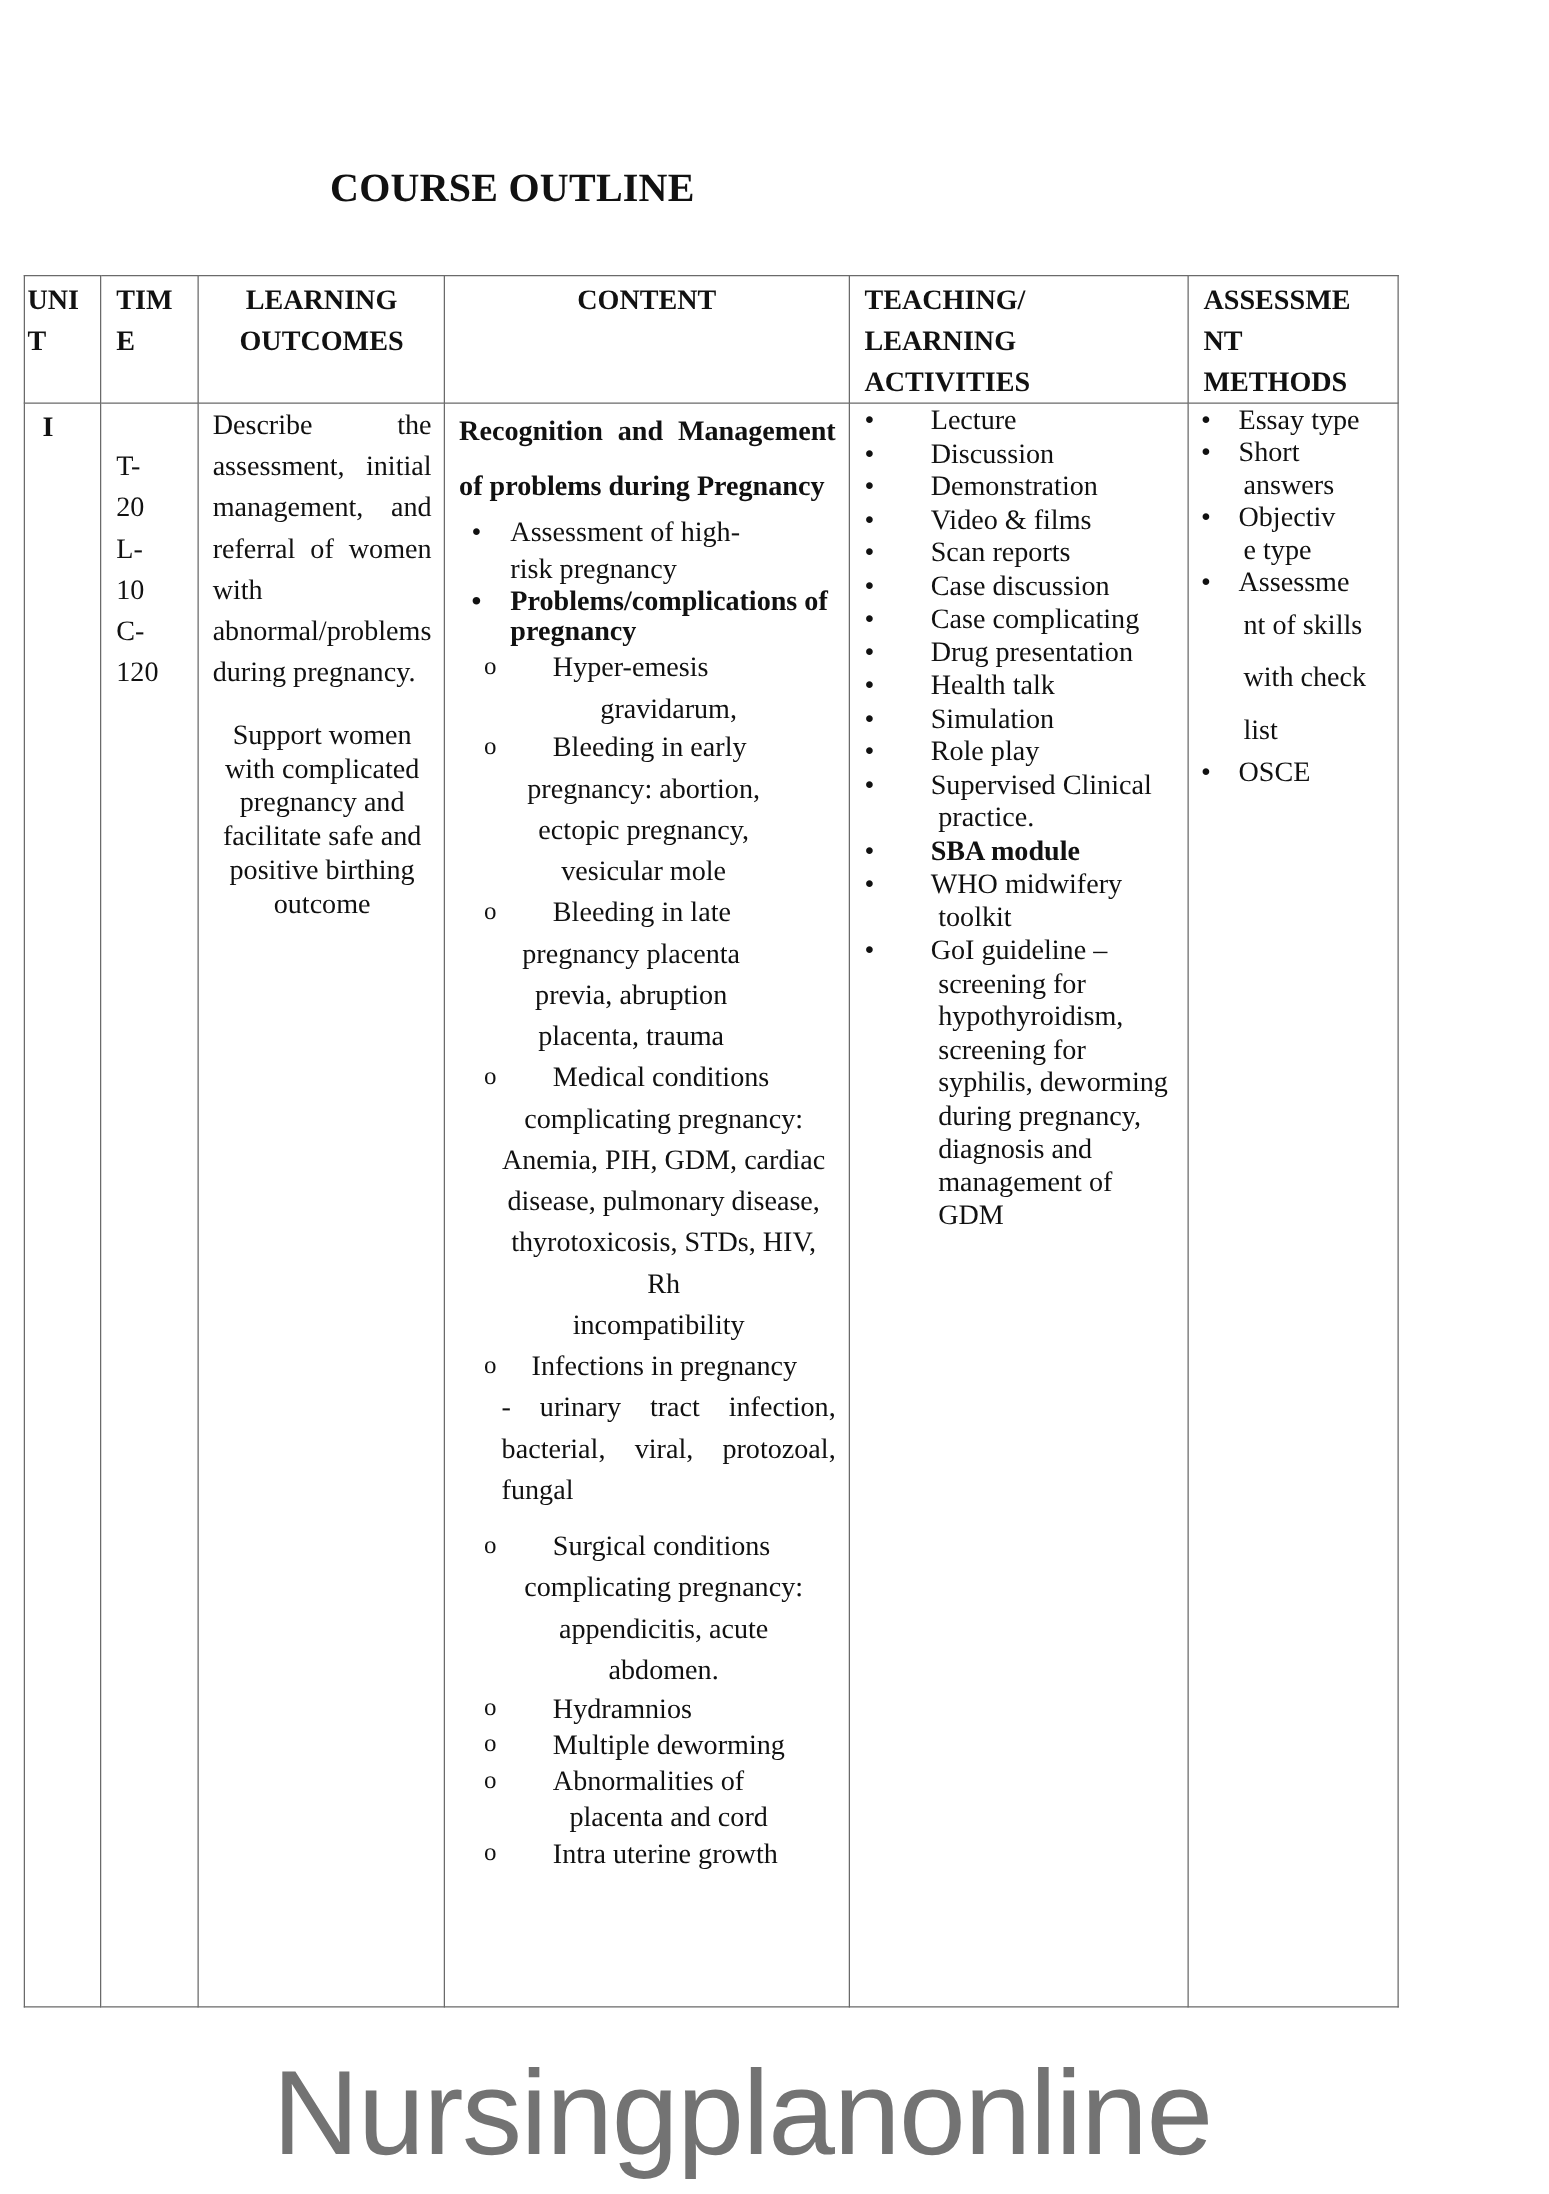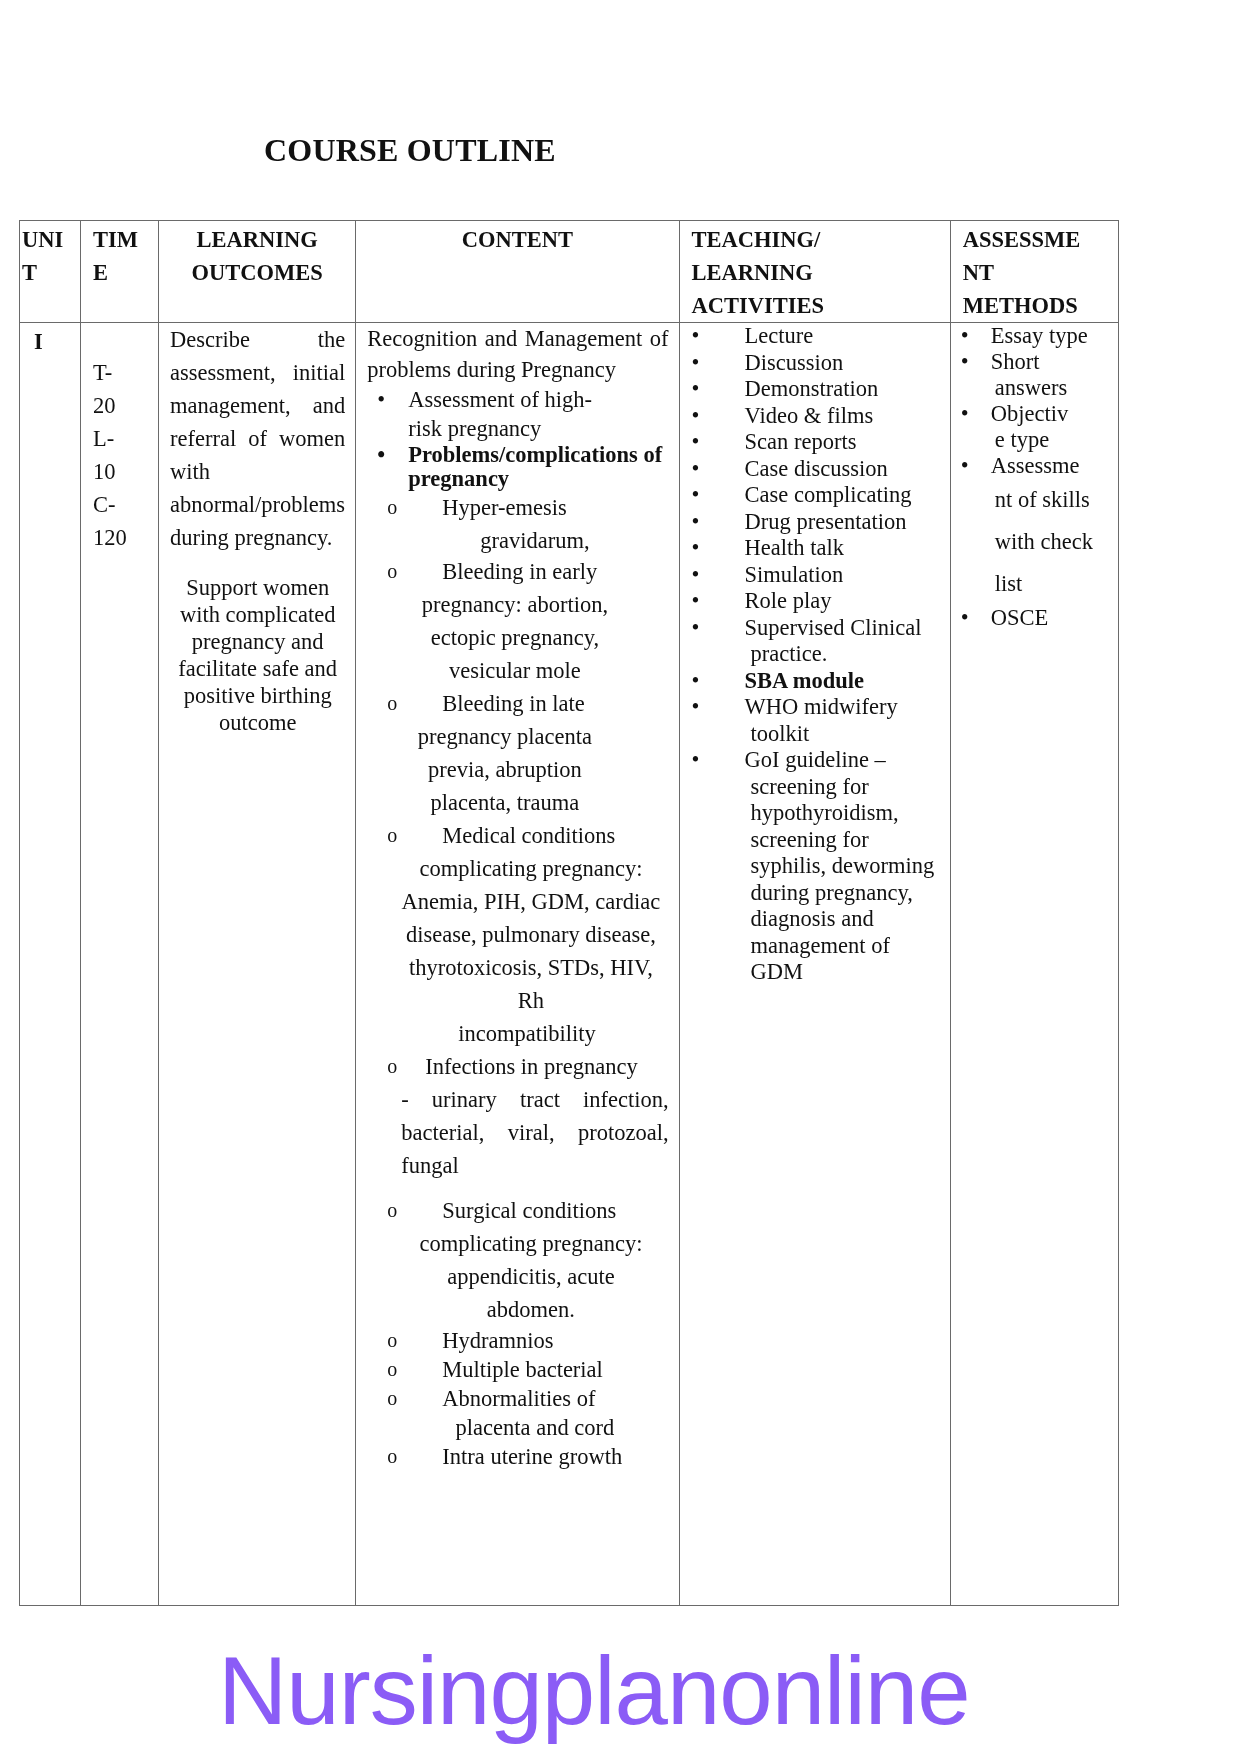--- a/index.html
+++ b/index.html
@@ -19,21 +19,21 @@
   th.c-unit, th.c-time { padding-left:2px !important; padding-top:2px; line-height:33px; }
   th.center { text-align:center; }
   th.c-tla, th.c-am { padding-left:12px !important; }
   .unit-val { font-weight:bold; padding-left:14px; padding-top:2px; }
   .time-val { padding-left:12px; padding-top:33px; line-height:33px; }
   .lo { padding:0 10px 0 11px; text-align:justify; line-height:33px; }
   .lo p { margin:0; }
   .lo p.first { text-align-last:left; }
   .lo p.second { margin-top:20px; line-height:27px; text-align:center; }
   .content { padding:0 10px 0 11px; }
-  .content .heading { font-weight:normal; text-align:justify; line-height:31px; }
+  .content .heading { font-weight:bold; text-align:justify; line-height:44px; }
   .bul { display:flex; }
   .bul .dot { width:41px; flex:none; padding-left:10px; box-sizing:border-box; }
   .bul .txt { flex:1; }
   .blt1 { line-height:29px; }
   .blt1.b { font-weight:bold; line-height:24px; }
   .sub { position:relative; line-height:33px; }
   .sub .circ { position:absolute; left:20px; font-size:20px; }
   .sub .first-line { padding-left:75px; display:block; }
   .sub .rest { padding-left:34px; display:block;text-align:center; }
   .sub .rest.flush { padding-left:18px; }
@@ -46,21 +46,21 @@
   .tla .it .dot { width:29px; flex:none; padding-left:2px; }
   .tla .it .t { flex:1;margin-left:24px; }
   .tla .it .t .cont { padding-left:6px; display:block; }
   .tla .it.bold .t { font-weight:bold; }
   .am { padding:0 6px 0 10px; line-height:26px; }
   .am .it { display:flex; }
   .am .it .dot { width:30px; flex:none; }
   .am .it .t .cont { padding-left:4px; display:block; }
   .am .it .t .cont.tall { line-height:42px; }
   .watermark { position:absolute; left:218px; top:1636px; font-family:"Liberation Sans", sans-serif;
-               font-size:96px; color:#8b5cf6; letter-spacing:-1px; }
+               font-size:96px; color:#737373; letter-spacing:-1px; }
 </style>
 </head>
 <body>
 
 <div class="title">COURSE OUTLINE</div>
 
 <table class="outline">
   <colgroup>
     <col class="c-unit">
       <col class="c-time">
@@ -161,21 +161,21 @@
           <span class="circ">o</span>
           <span class="first-line">Surgical conditions</span>
           <span class="rest" style="padding-right:8px">complicating pregnancy: appendicitis, acute abdomen.</span>
         </div>
         <div class="sub tight">
           <span class="circ">o</span>
           <span class="first-line">Hydramnios</span>
         </div>
         <div class="sub tight">
           <span class="circ">o</span>
-          <span class="first-line">Multiple bacterial</span>
+          <span class="first-line">Multiple deworming</span>
         </div>
         <div class="sub tight">
           <span class="circ">o</span>
           <span class="first-line">Abnormalities of</span>
           <span class="rest">placenta and cord</span>
         </div>
         <div class="sub tight">
           <span class="circ">o</span>
           <span class="first-line">Intra uterine growth</span>
         </div>

